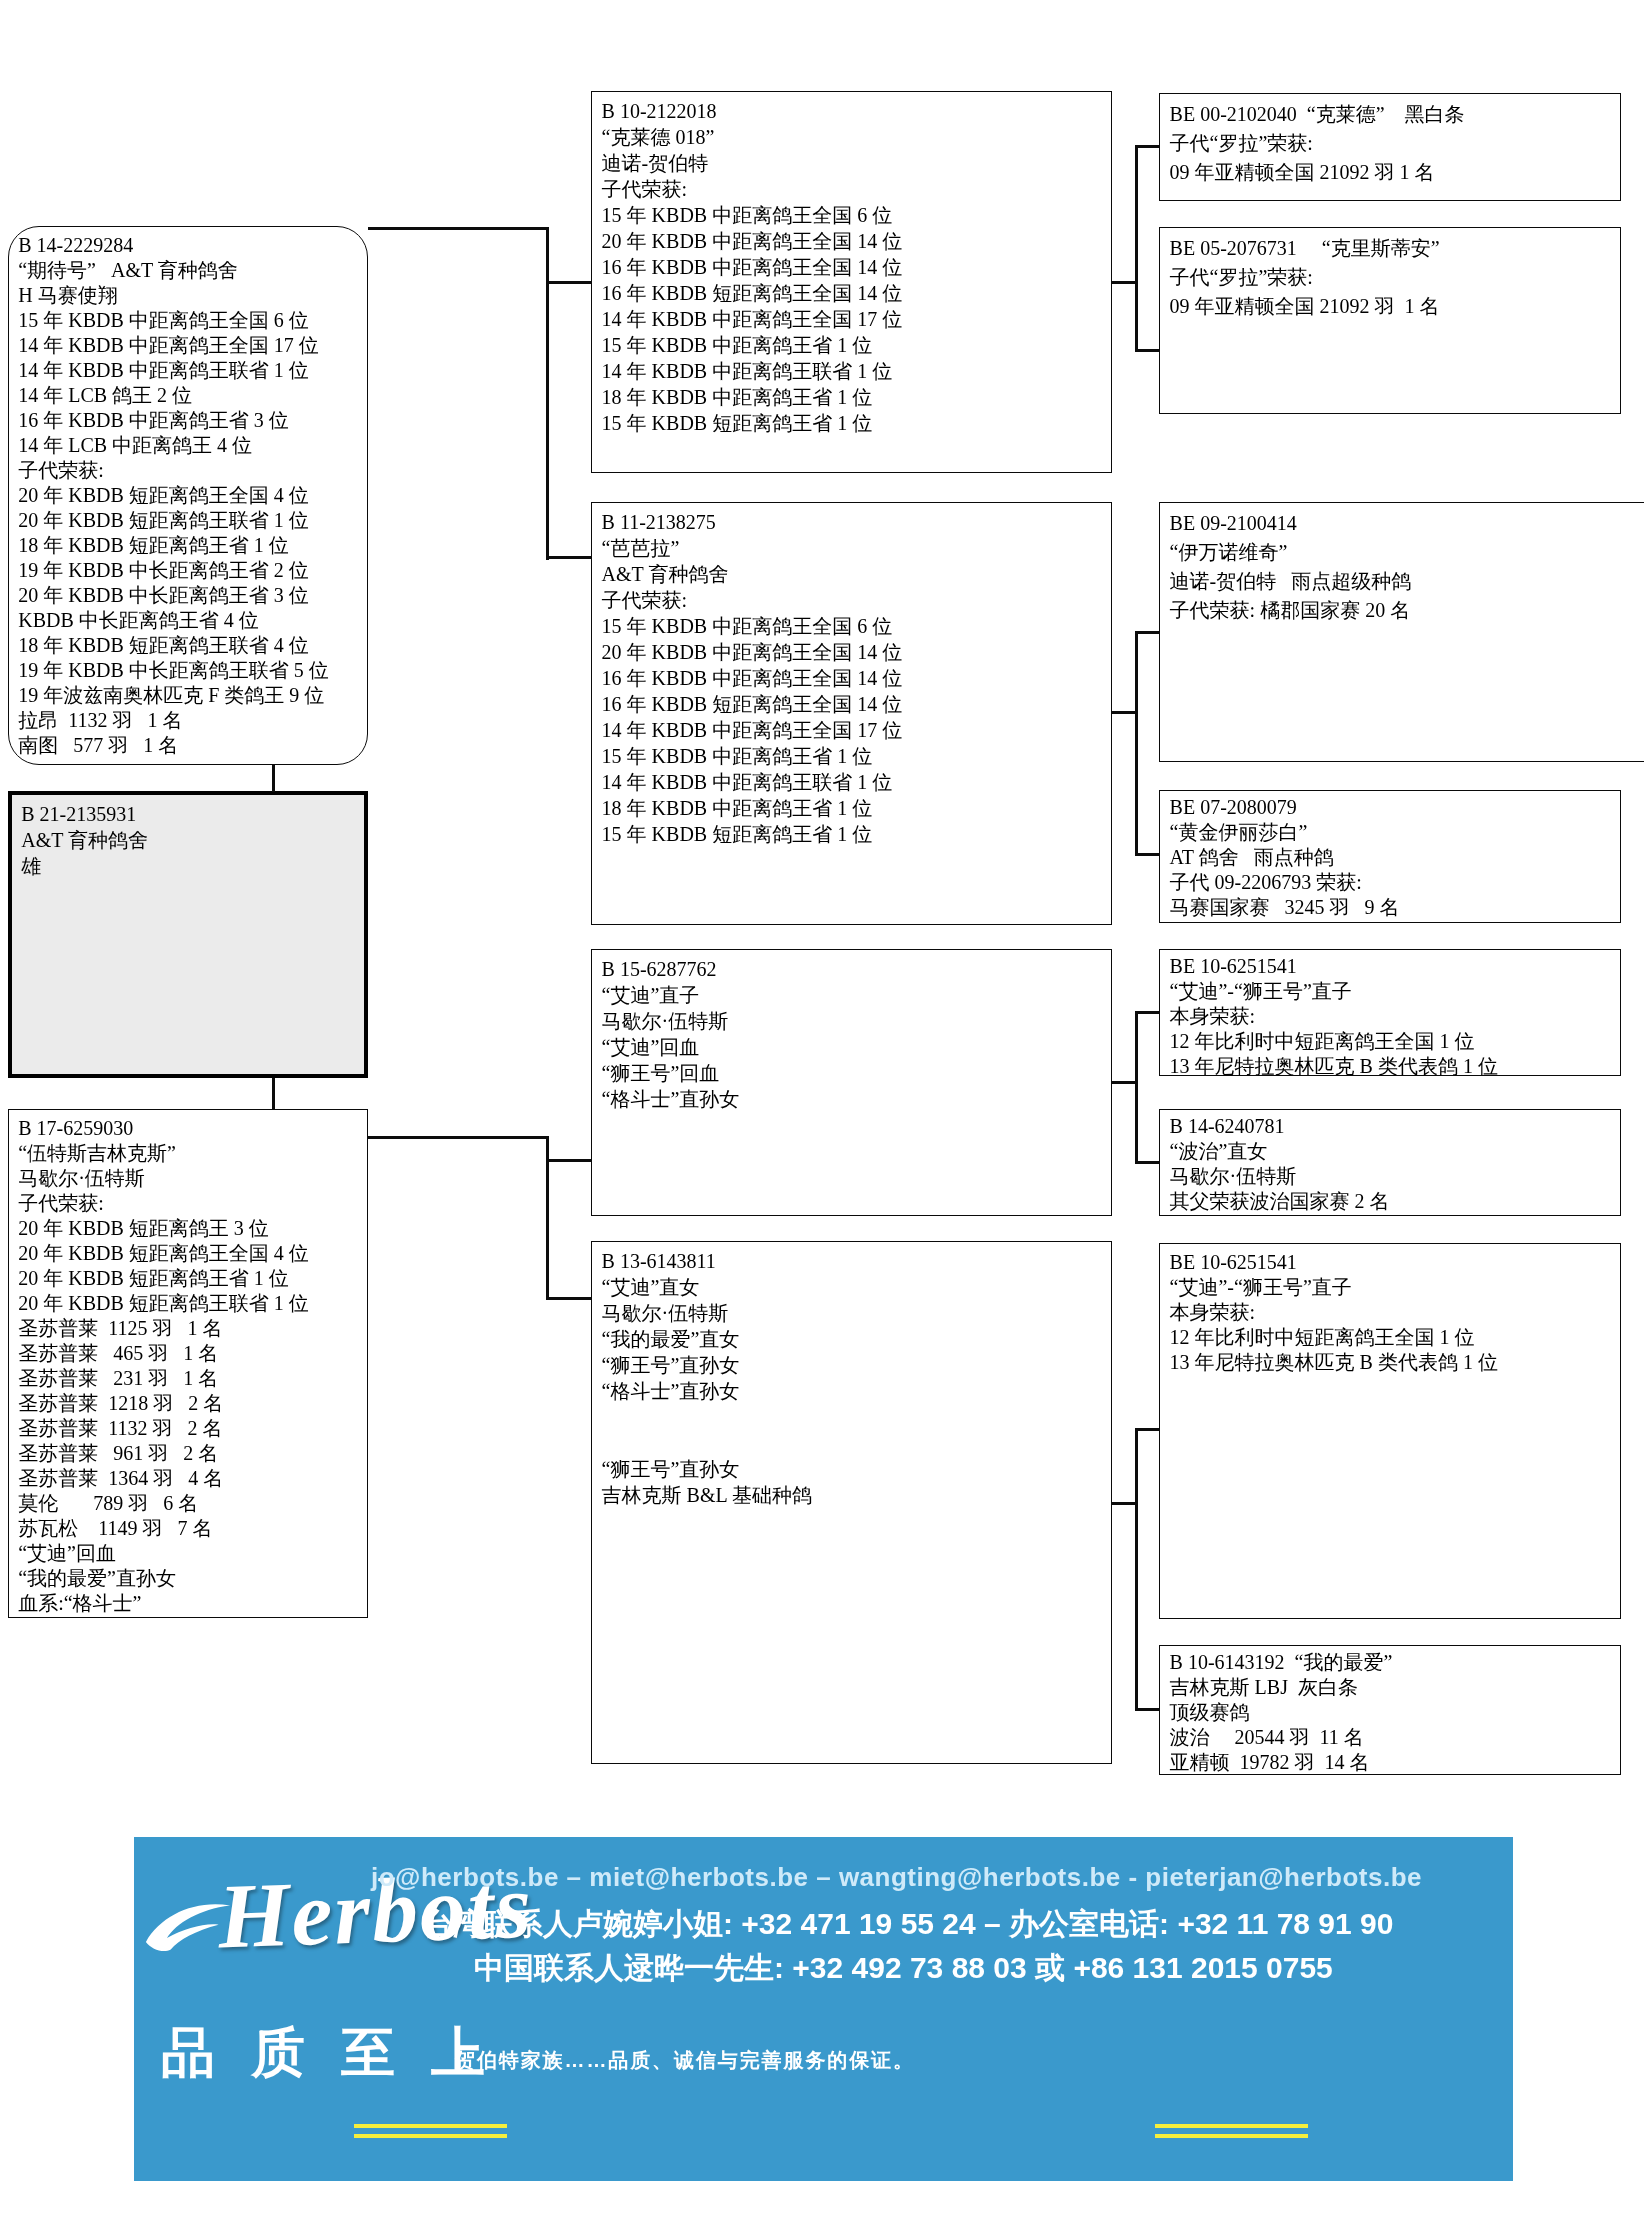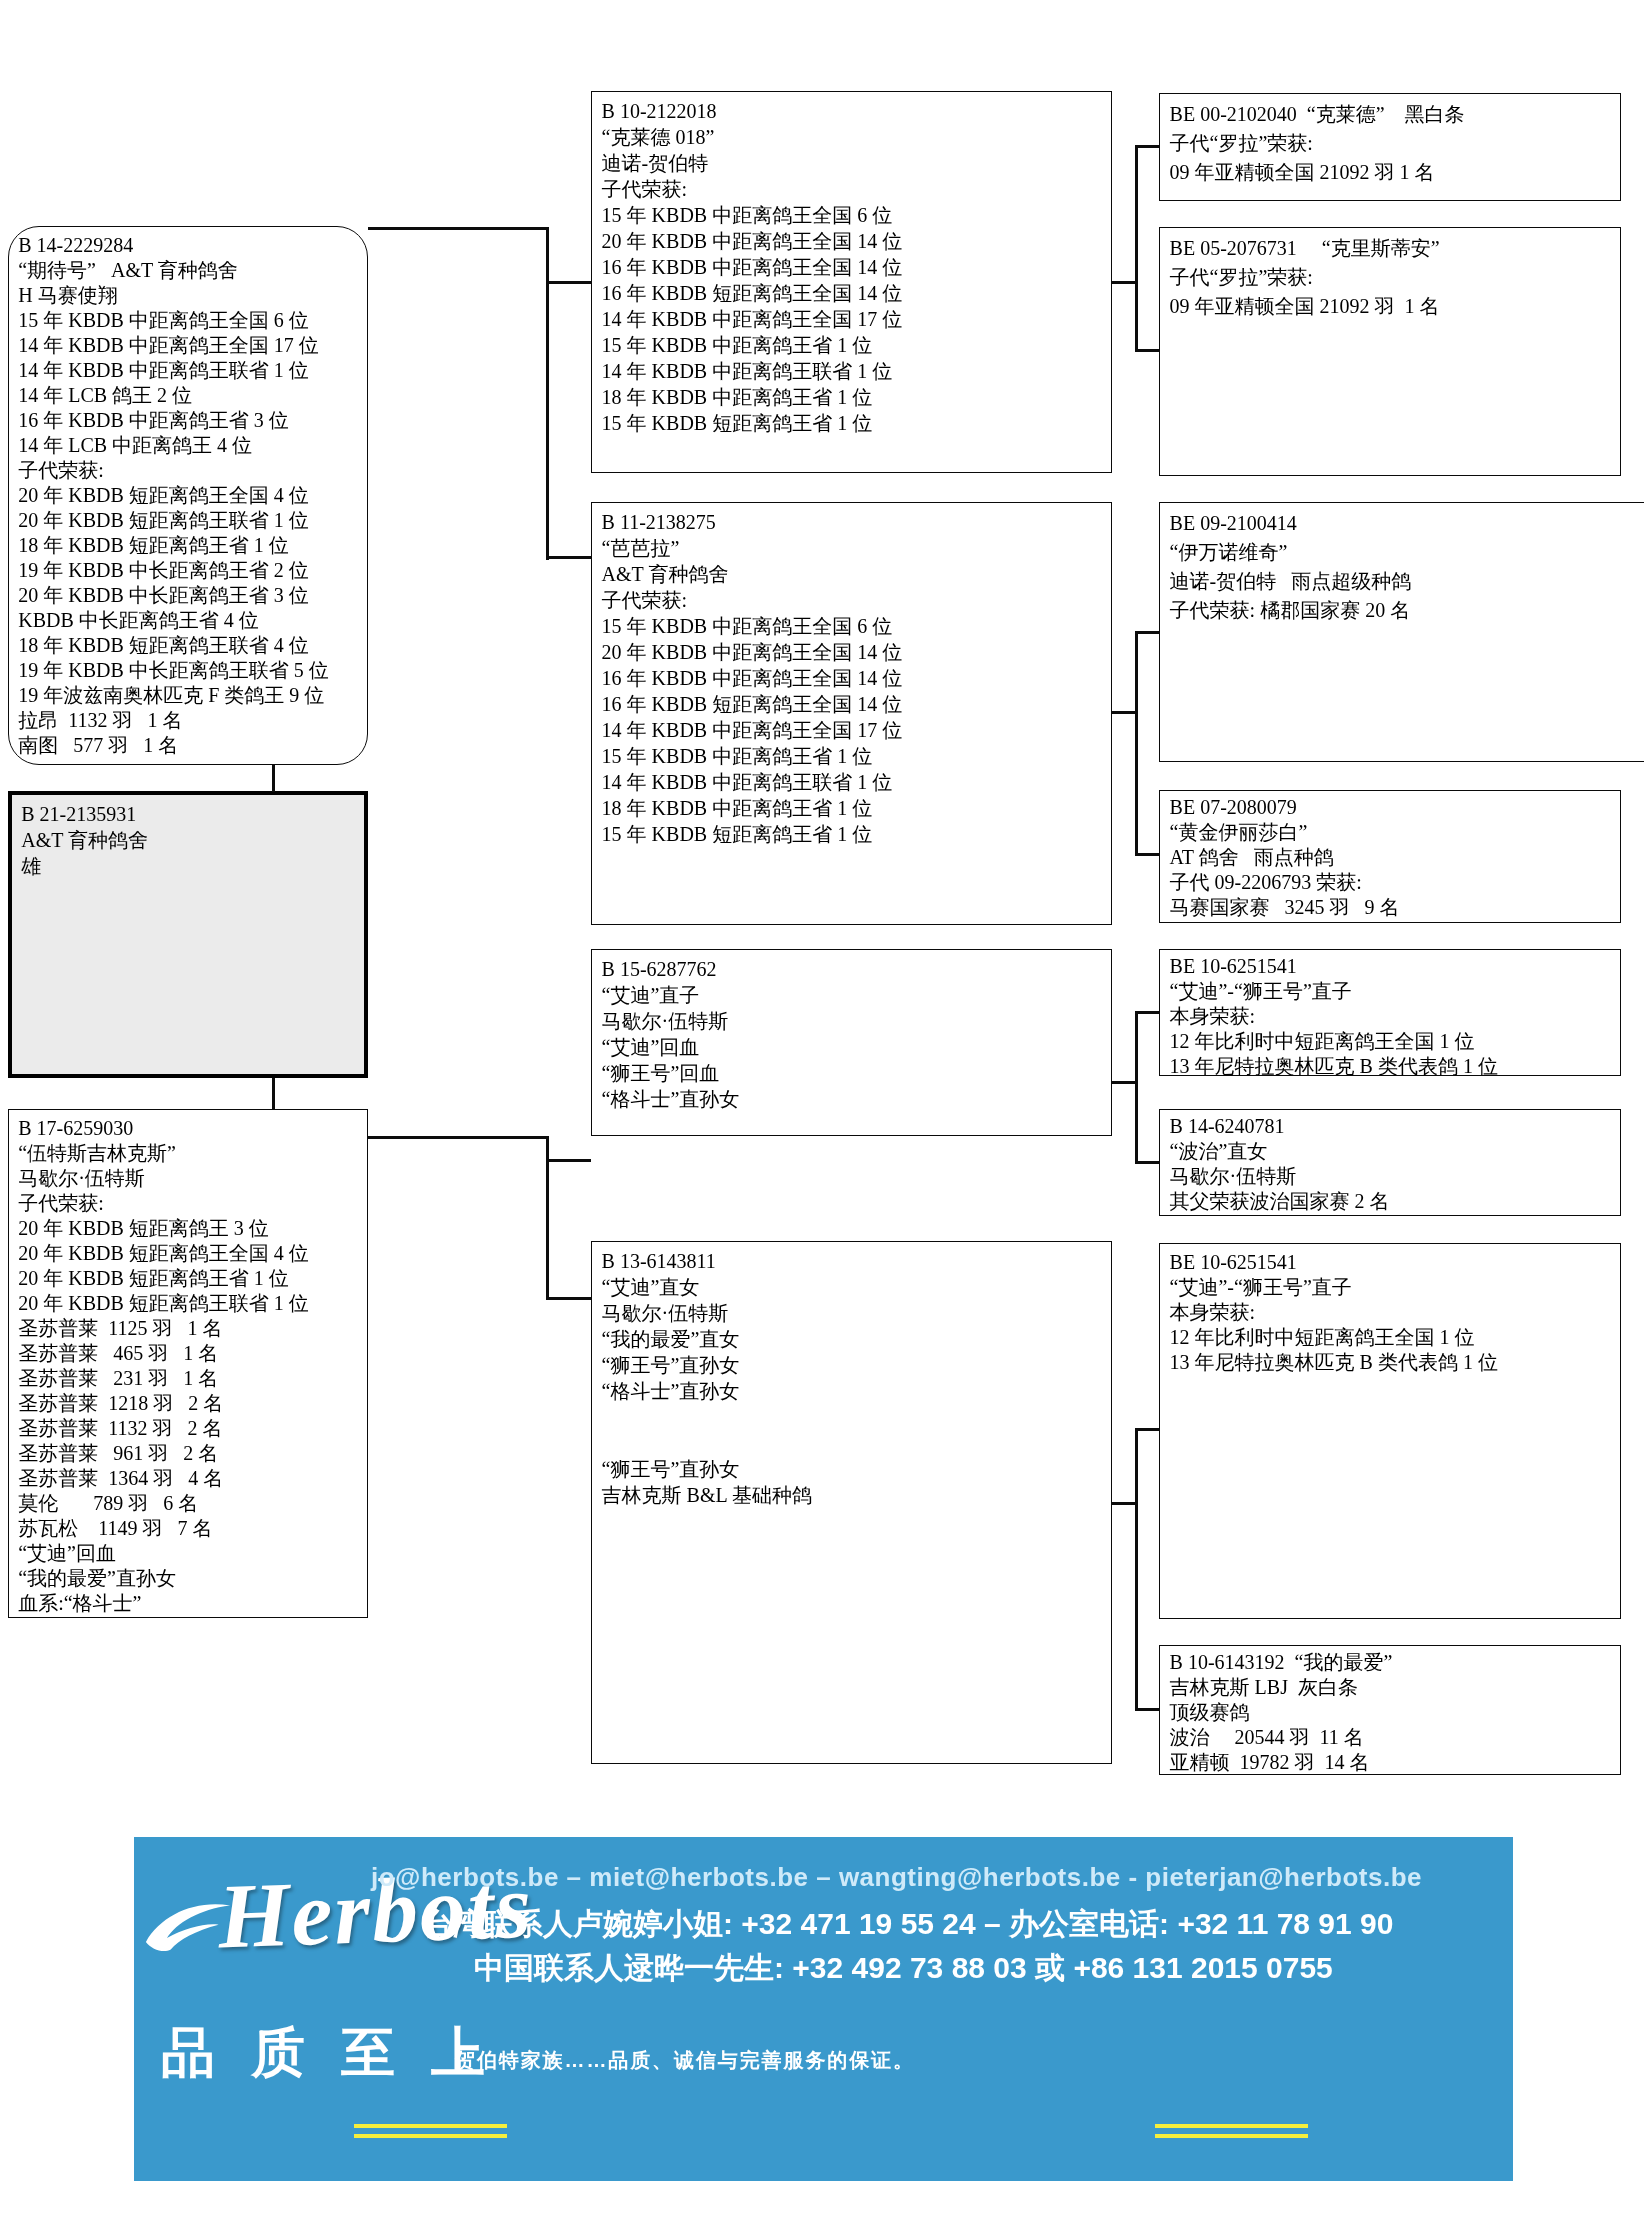--- a/index.html
+++ b/index.html
@@ -113,21 +113,21 @@
       <div class="ln">20 年 KBDB 中距离鸽王全国 14 位</div>
       <div class="ln">16 年 KBDB 中距离鸽王全国 14 位</div>
       <div class="ln">16 年 KBDB 短距离鸽王全国 14 位</div>
       <div class="ln">14 年 KBDB 中距离鸽王全国 17 位</div>
       <div class="ln">15 年 KBDB 中距离鸽王省 1 位</div>
       <div class="ln">14 年 KBDB 中距离鸽王联省 1 位</div>
       <div class="ln">18 年 KBDB 中距离鸽王省 1 位</div>
       <div class="ln">15 年 KBDB 短距离鸽王省 1 位</div>
     </div>
 
-  <div class="box" style="left:591px;top:949px;width:521px;height:187px;">
+  <div class="box" style="left:591px;top:949px;width:521px;height:267px;">
       <div class="ln">B 15-6287762</div>
       <div class="ln">“艾迪”直子</div>
       <div class="ln">马歇尔·伍特斯</div>
       <div class="ln">“艾迪”回血</div>
       <div class="ln">“狮王号”回血</div>
       <div class="ln">“格斗士”直孙女</div>
     </div>
 
   <div class="box" style="left:591px;top:1241px;width:521px;height:523px;">
       <div class="ln">B 13-6143811</div>
@@ -141,21 +141,21 @@
       <div class="ln">“狮王号”直孙女</div>
       <div class="ln">吉林克斯 B&amp;L 基础种鸽</div>
     </div>
 
   <div class="box lh30" style="left:1159px;top:93px;width:462px;height:108px;">
       <div class="ln">BE 00-2102040  “克莱德”    黑白条</div>
       <div class="ln">子代“罗拉”荣获:</div>
       <div class="ln">09 年亚精顿全国 21092 羽 1 名</div>
     </div>
 
-  <div class="box lh30" style="left:1159px;top:227px;width:462px;height:249px;">
+  <div class="box lh30" style="left:1159px;top:227px;width:462px;height:187px;">
       <div class="ln">BE 05-2076731     “克里斯蒂安”</div>
       <div class="ln">子代“罗拉”荣获:</div>
       <div class="ln">09 年亚精顿全国 21092 羽  1 名</div>
     </div>
 
   <div class="box lh30" style="left:1159px;top:502px;width:526px;height:260px;">
       <div class="ln">BE 09-2100414</div>
       <div class="ln">“伊万诺维奇”</div>
       <div class="ln">迪诺-贺伯特   雨点超级种鸽</div>
       <div class="ln">子代荣获: 橘郡国家赛 20 名</div>

